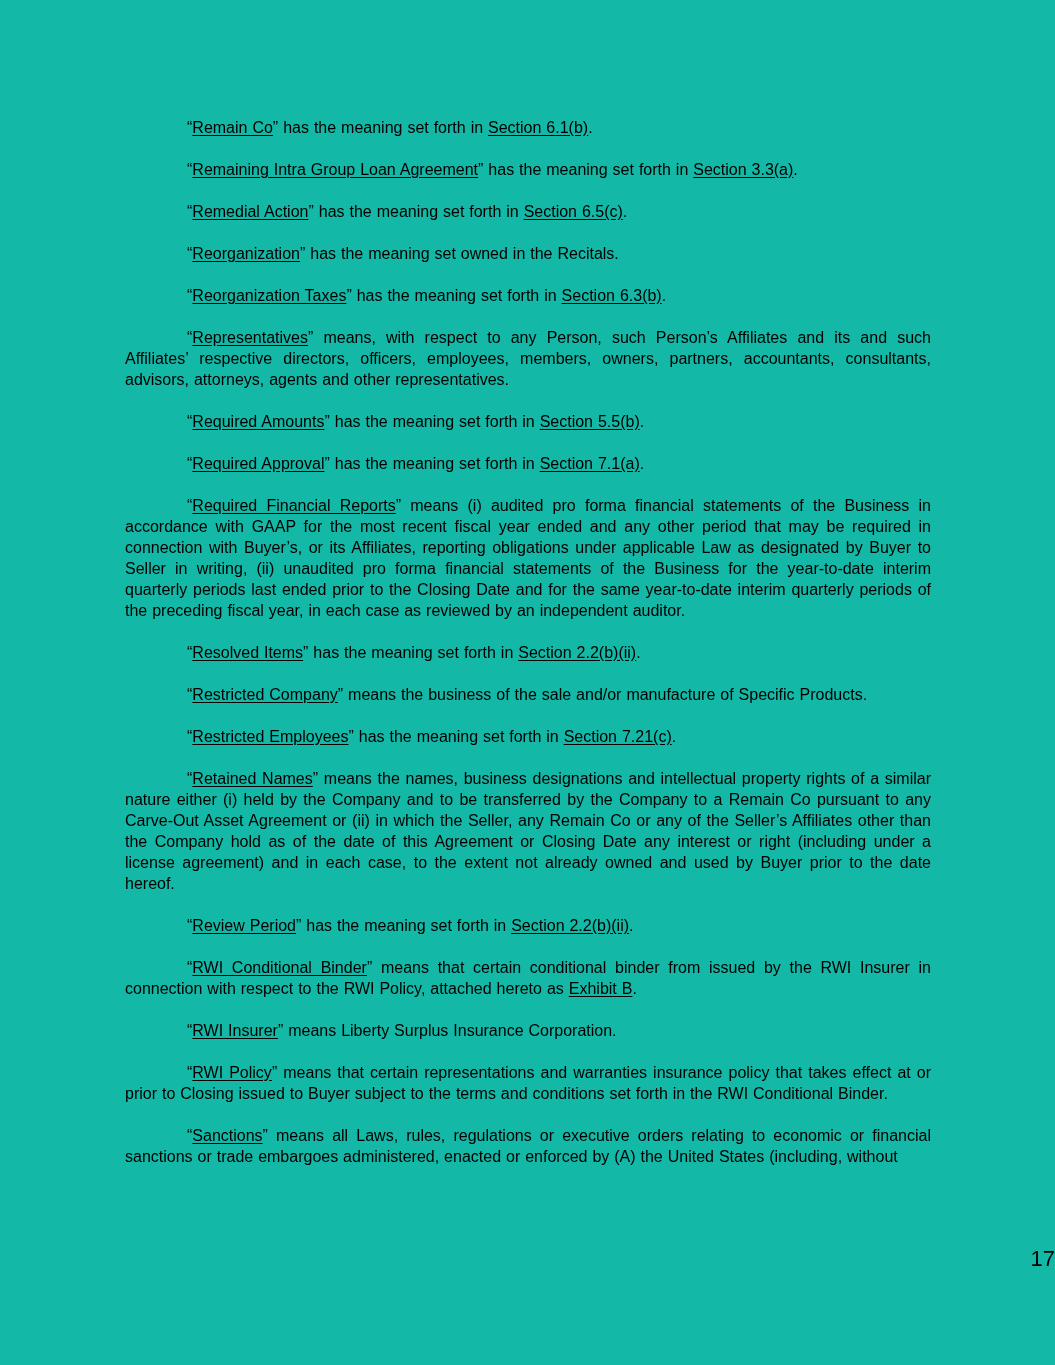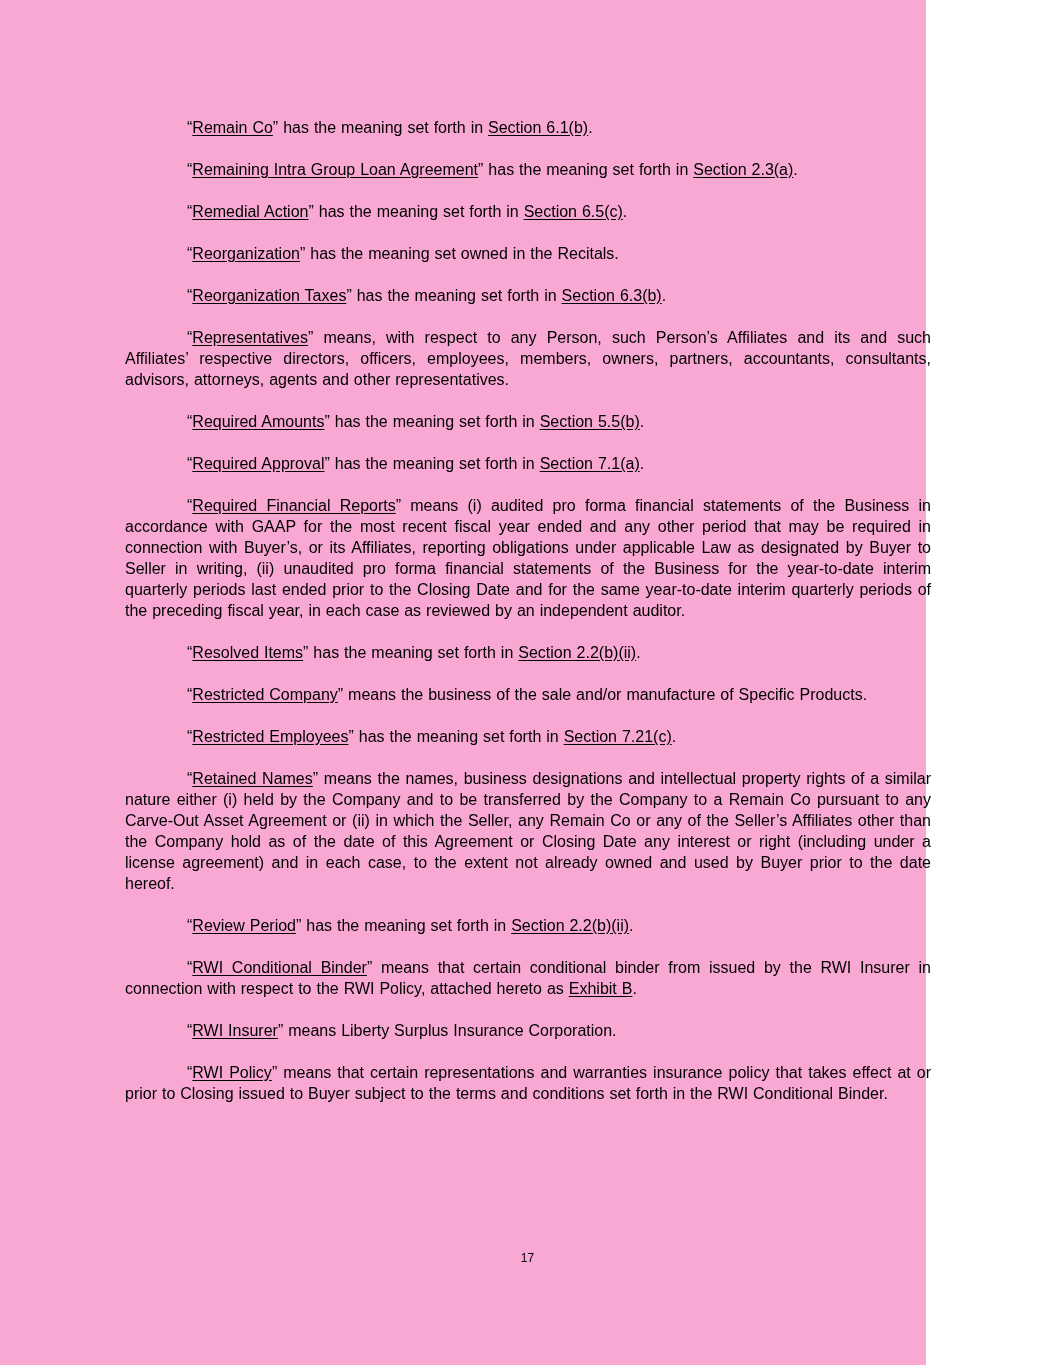--- a/index.html
+++ b/index.html
@@ -12,23 +12,23 @@
     height: 1365px;
     position: relative;
     overflow: hidden;
     font-family: "Liberation Sans", sans-serif;
     color: #000000;
   }
   .page {
     position: absolute;
     left: 0;
     top: 0;
-    width: 926px;
+    width: 1055px;
     height: 1365px;
-    background: #f9a8d4;
+    background: #14b8a6;
   }
   .document-body {
     position: absolute;
     left: 125px;
     top: 117px;
     width: 806px;
   }
   p.para {
     margin: 0 0 21px 0;
     font-size: 16px;
@@ -42,42 +42,43 @@
   }
   .u {
     text-decoration: underline;
     text-underline-offset: 2px;
   }
   .page-number {
     position: absolute;
     left: 0;
     top: 1248px;
     width: 1055px;
-    text-align: center;
-    font-size: 12px;
+    text-align: right;
+    font-size: 22px;
     line-height: 21px;
   }
 </style>
 </head>
 <body>
 
 <div class="page">
   <div class="document-body">
       <p class="para"><span>“</span><span class="u">Remain Co</span><span>” has the meaning set forth in </span><span class="u">Section 6.1(b)</span><span>.</span></p>
-      <p class="para"><span>“</span><span class="u">Remaining Intra Group Loan Agreement</span><span>” has the meaning set forth in </span><span class="u">Section 2.3(a)</span><span>.</span></p>
+      <p class="para"><span>“</span><span class="u">Remaining Intra Group Loan Agreement</span><span>” has the meaning set forth in </span><span class="u">Section 3.3(a)</span><span>.</span></p>
       <p class="para"><span>“</span><span class="u">Remedial Action</span><span>” has the meaning set forth in </span><span class="u">Section 6.5(c)</span><span>.</span></p>
       <p class="para"><span>“</span><span class="u">Reorganization</span><span>” has the meaning set owned in the Recitals.</span></p>
       <p class="para"><span>“</span><span class="u">Reorganization Taxes</span><span>” has the meaning set forth in </span><span class="u">Section 6.3(b)</span><span>.</span></p>
       <p class="para"><span>“</span><span class="u">Representatives</span><span>” means, with respect to any Person, such Person’s Affiliates and its and such Affiliates’ respective directors, officers, employees, members, owners, partners, accountants, consultants, advisors, attorneys, agents and other representatives.</span></p>
       <p class="para"><span>“</span><span class="u">Required Amounts</span><span>” has the meaning set forth in </span><span class="u">Section 5.5(b)</span><span>.</span></p>
       <p class="para"><span>“</span><span class="u">Required Approval</span><span>” has the meaning set forth in </span><span class="u">Section 7.1(a)</span><span>.</span></p>
       <p class="para"><span>“</span><span class="u">Required Financial Reports</span><span>” means (i) audited pro forma financial statements of the Business in accordance with GAAP for the most recent fiscal year ended and any other period that may be required in connection with Buyer’s, or its Affiliates, reporting obligations under applicable Law as designated by Buyer to Seller in writing, (ii) unaudited pro forma financial statements of the Business for the year-to-date interim quarterly periods last ended prior to the Closing Date and for the same year-to-date interim quarterly periods of the preceding fiscal year, in each case as reviewed by an independent auditor.</span></p>
       <p class="para"><span>“</span><span class="u">Resolved Items</span><span>” has the meaning set forth in </span><span class="u">Section 2.2(b)(ii)</span><span>.</span></p>
       <p class="para"><span>“</span><span class="u">Restricted Company</span><span>” means the business of the sale and/or manufacture of Specific Products.</span></p>
       <p class="para"><span>“</span><span class="u">Restricted Employees</span><span>” has the meaning set forth in </span><span class="u">Section 7.21(c)</span><span>.</span></p>
       <p class="para"><span>“</span><span class="u">Retained Names</span><span>” means the names, business designations and intellectual property rights of a similar nature either (i) held by the Company and to be transferred by the Company to a Remain Co pursuant to any Carve-Out Asset Agreement or (ii) in which the Seller, any Remain Co or any of the Seller’s Affiliates other than the Company hold as of the date of this Agreement or Closing Date any interest or right (including under a license agreement) and in each case, to the extent not already owned and used by Buyer prior to the date hereof.</span></p>
       <p class="para"><span>“</span><span class="u">Review Period</span><span>” has the meaning set forth in </span><span class="u">Section 2.2(b)(ii)</span><span>.</span></p>
       <p class="para"><span>“</span><span class="u">RWI Conditional Binder</span><span>” means that certain conditional binder from issued by the RWI Insurer in connection with respect to the RWI Policy, attached hereto as </span><span class="u">Exhibit B</span><span>.</span></p>
       <p class="para"><span>“</span><span class="u">RWI Insurer</span><span>” means Liberty Surplus Insurance Corporation.</span></p>
       <p class="para"><span>“</span><span class="u">RWI Policy</span><span>” means that certain representations and warranties insurance policy that takes effect at or prior to Closing issued to Buyer subject to the terms and conditions set forth in the RWI Conditional Binder.</span></p>
+      <p class="para"><span>“</span><span class="u">Sanctions</span><span>” means all Laws, rules, regulations or executive orders relating to economic or financial sanctions or trade embargoes administered, enacted or enforced by (A) the United States (including, without</span></p>
     </div>
   <div class="page-number">17</div>
 </div>
 
 </body></html>

